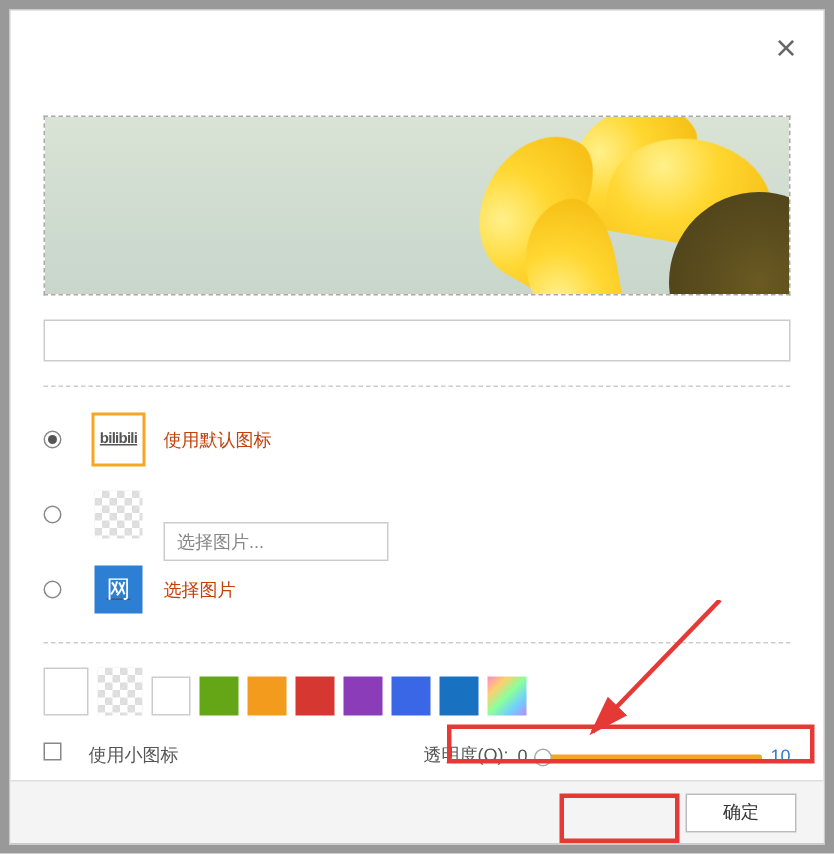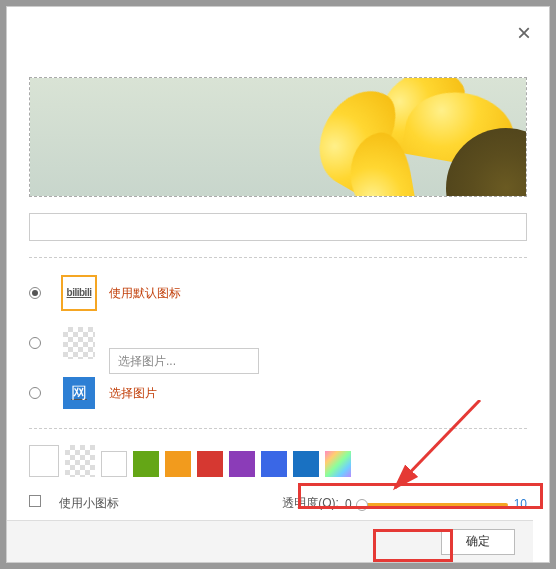--- a/index.html
+++ b/index.html
@@ -125,21 +125,21 @@
     position:absolute;left:-2px;top:1px;width:12px;height:12px;border-radius:50%;
     background:#fff;border:1px solid #aaa;
   }
   .callout{
     position:absolute;border:3px solid #e53935;pointer-events:none;
   }
   .callout1{left:298px;top:483px;width:245px;height:26px;}
   .callout2{left:373px;top:529px;width:80px;height:33px;}
   .arrow-svg{position:absolute;left:340px;top:400px;pointer-events:none;}
   .btn-row{
-    position:absolute;left:0;right:16px;bottom:0;height:42px;
+    position:absolute;left:0;right:0;bottom:0;height:42px;
     background:#f4f4f4;border-top:1px solid #ddd;
     display:flex;justify-content:flex-end;align-items:center;gap:10px;padding-right:18px;
   }
   .btn{
     width:74px;height:26px;border:1px solid #bbb;background:#fff;
     display:flex;align-items:center;justify-content:center;color:#333;
   }
 </style>
 </head>
 <body>

